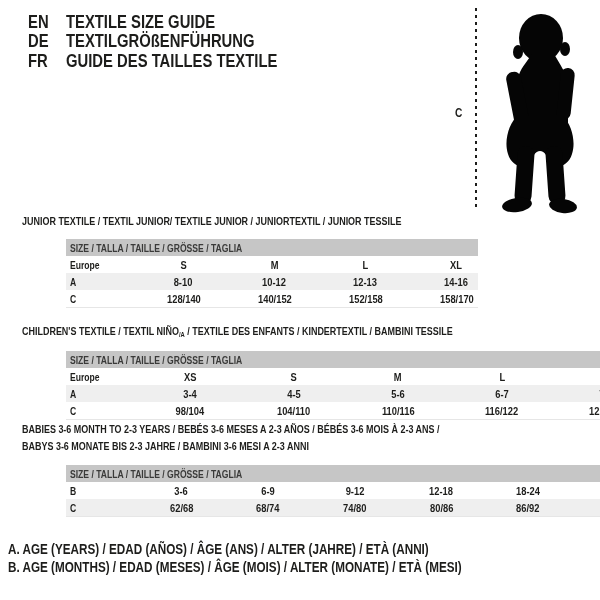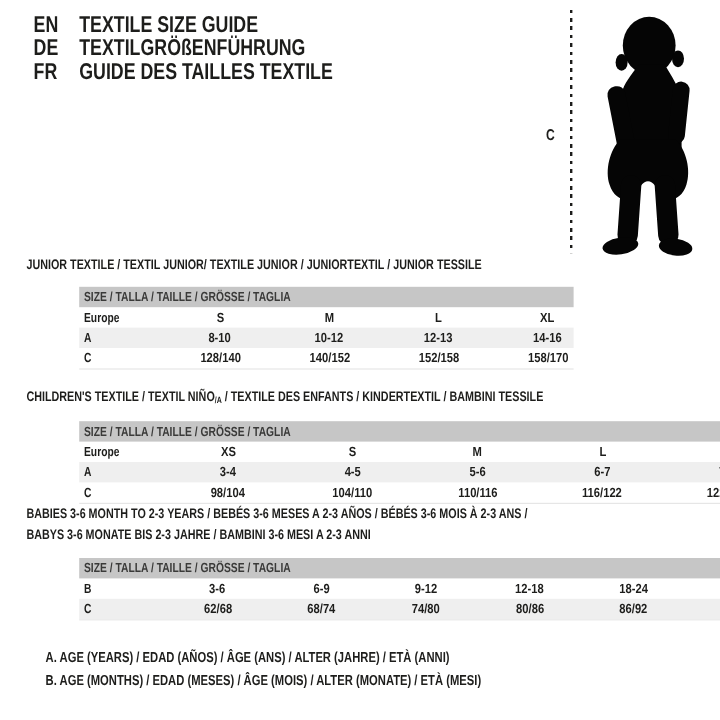--- a/index.html
+++ b/index.html
@@ -41,21 +41,21 @@
   .band {
     height:17px; background:#c6c6c6; color:#3a3a39;
     display:flex; align-items:center; padding-left:4px; box-sizing:border-box;
   }
   .row { display:flex; height:17px; align-items:center;gap:48px; }
   .row.shaded { background:#efefef; }
   .lbl { width:48px; padding-left:4px; box-sizing:border-box; }
   .cell { flex:1; text-align:center; }
 
   
-  .notes { position:absolute; left:38px; top:539px; font-size:12px; }
+  .notes { position:absolute; left:8px; top:539px; font-size:15px; }
   .note-line { height:18.5px; display:flex; align-items:center; }
 </style>
 </head>
 <body>
 
 <div class="page">
 
   <div class="langs">
     <div class="lang-row">
       <span class="lang-code cond">EN</span>

